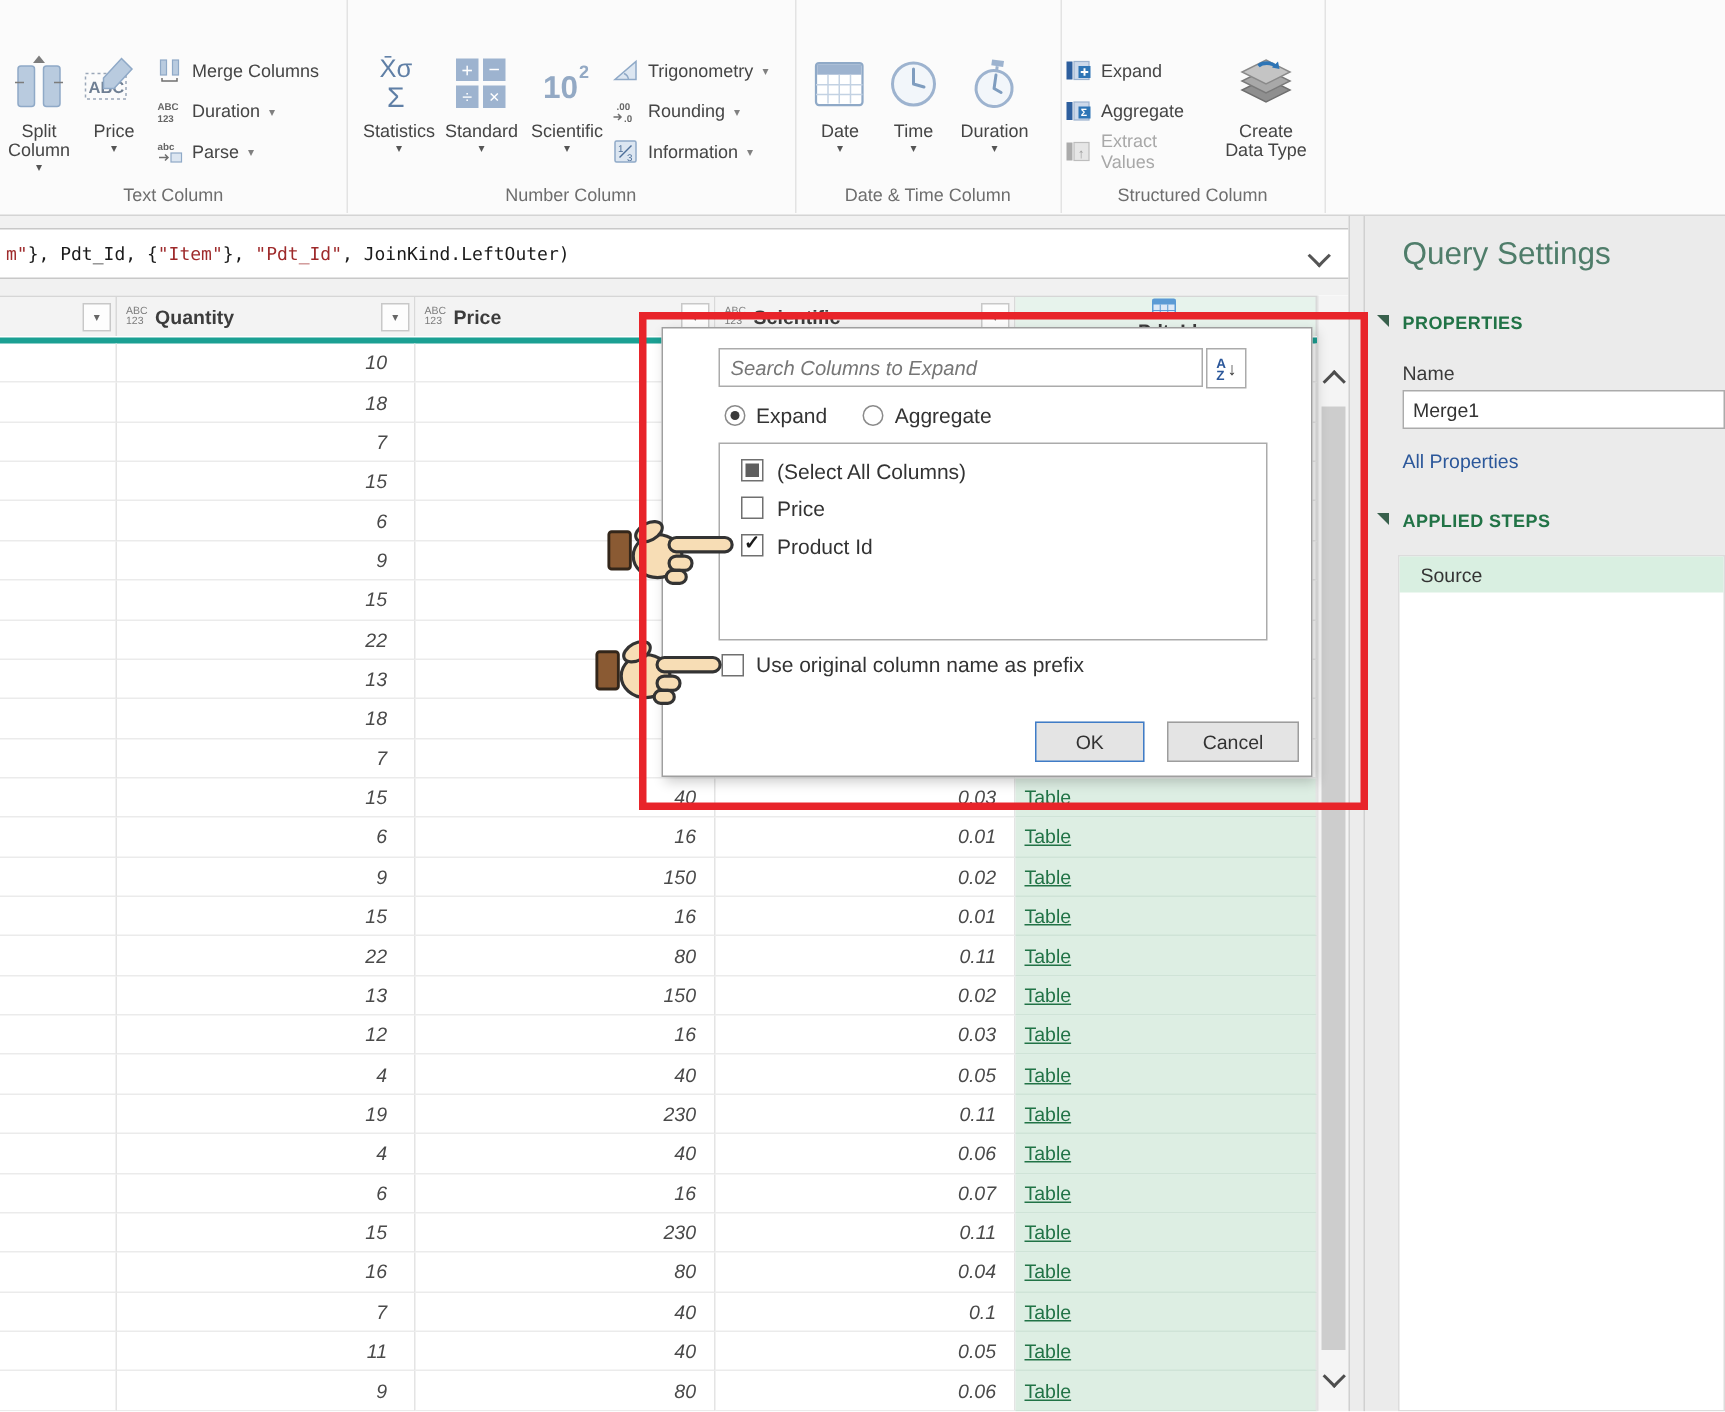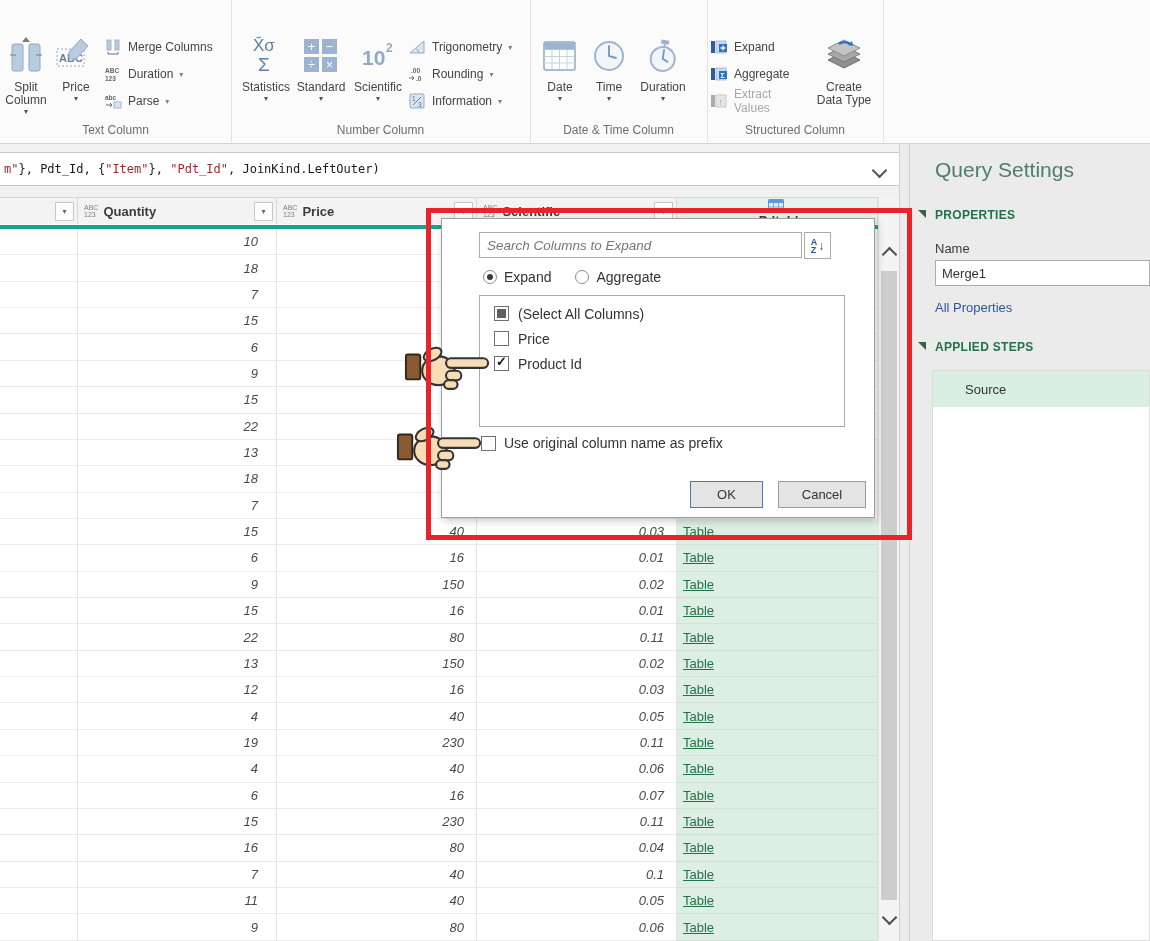--- a/index.html
+++ b/index.html
@@ -68,21 +68,21 @@
   .qs{position:absolute;left:910px;top:144px;width:240px;height:797px;background:#ebebeb;}
   .qs-title{position:absolute;left:25px;top:14px;font-size:21px;color:#4f7d6a;}
   .qs-h{position:absolute;font-size:12px;font-weight:bold;color:#217346;letter-spacing:.3px;cursor:pointer;}
   .qs-tri{position:absolute;width:0;height:0;border-top:8px solid #38604c;border-left:8px solid transparent;}
   .qs-name{position:absolute;left:25px;top:97px;font-size:13px;color:#3a3a3a;}
   .qs-input{position:absolute;left:25px;top:116px;width:215px;height:26px;box-sizing:border-box;
             border:1px solid #ababab;background:#fff;font-size:13px;color:#333;
             font-family:"Liberation Sans",sans-serif;padding:2px 6px;}
   .qs-link{position:absolute;left:25px;top:156px;font-size:13px;color:#2b579a;cursor:pointer;}
   .steps{position:absolute;left:22px;top:226px;width:218px;height:571px;background:#fff;border:1px solid #dcdcdc;box-sizing:border-box;}
-  .step{height:36px;display:flex;align-items:center;padding-left:32px;font-size:13px;color:#333;cursor:pointer;}
+  .step{height:24px;display:flex;align-items:center;padding-left:14px;font-size:13px;color:#333;cursor:pointer;}
   .step.sel{background:#d9efe1;}
 
   
   .dlg{position:absolute;left:441px;top:218px;width:434px;height:300px;background:#fff;
        border:1px solid #9f9f9f;box-sizing:border-box;box-shadow:2px 3px 8px rgba(0,0,0,.2);z-index:50;}
   .dsearch{position:absolute;left:37px;top:13px;width:323px;height:26px;box-sizing:border-box;
            border:1px solid #ababab;font-size:13.5px;font-style:italic;color:#555;
            font-family:"Liberation Sans",sans-serif;padding:2px 7px;}
   .dsearch::placeholder{color:#767676;font-style:italic;}
   .daz{position:absolute;left:362px;top:13px;width:27px;height:27px;box-sizing:border-box;border:1px solid #ababab;

